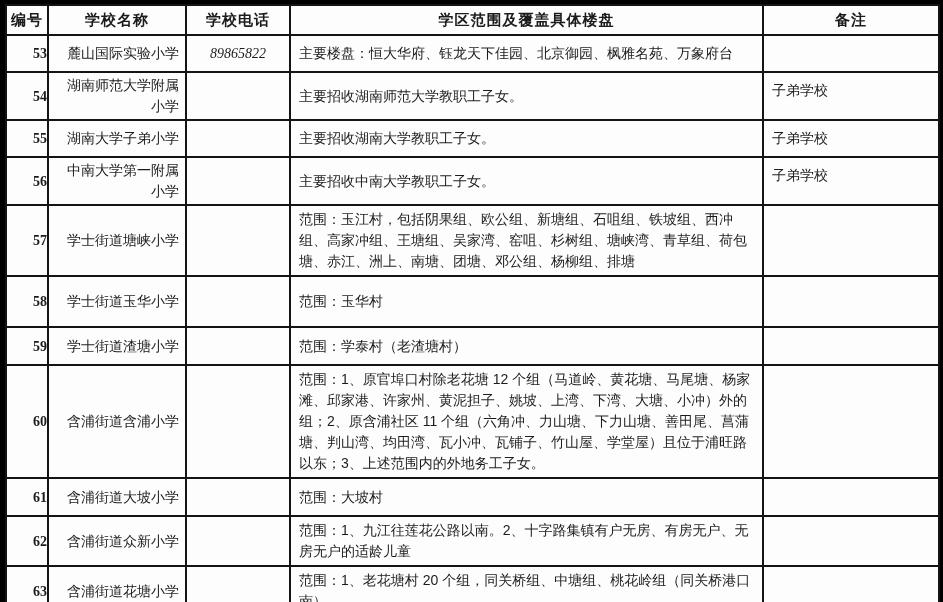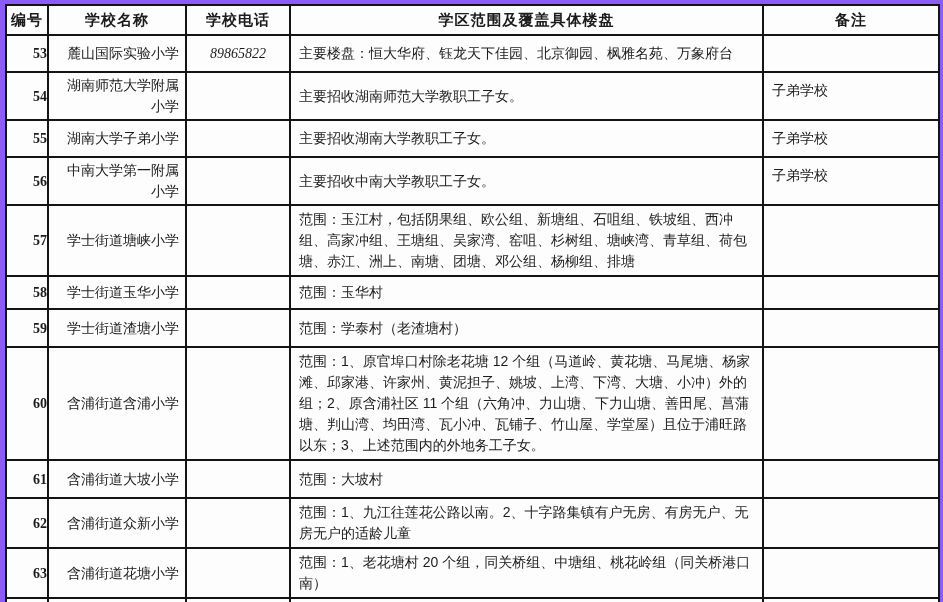--- a/index.html
+++ b/index.html
@@ -6,21 +6,21 @@
     margin: 0;
     padding: 0;
     background: #fdfdfd;
     font-family: "Liberation Sans", "DejaVu Sans", sans-serif;
   }
   .page {
     width: 943px;
     height: 602px;
     box-sizing: border-box;
     padding: 4px 4px 4px 5px;
-    background: #8b5cf6;
+    background: #000000;
   }
   table.school-table {
     border-collapse: collapse;
     table-layout: fixed;
     width: 933px;
     background: #fdfdfd;
   }
   table.school-table th,
   table.school-table td {
     border: 2px solid #141414;
@@ -67,21 +67,21 @@
     text-align: left;
     vertical-align: top;
     padding: 7px 4px 2px 8px;
   }
   
   tbody tr:nth-child(1)  { height: 37px; }
   tbody tr:nth-child(2)  { height: 46px; }
   tbody tr:nth-child(3)  { height: 37px; }
   tbody tr:nth-child(4)  { height: 44px; }
   tbody tr:nth-child(5)  { height: 70px; }
-  tbody tr:nth-child(6)  { height: 33px; }
+  tbody tr:nth-child(6)  { height: 51px; }
   tbody tr:nth-child(7)  { height: 38px; }
   tbody tr:nth-child(8)  { height: 108px; }
   tbody tr:nth-child(9)  { height: 38px; }
   tbody tr:nth-child(10) { height: 47px; }
   tbody tr:nth-child(11) { height: 35px; }
   tbody tr:nth-child(12) { height: 35px; }
 </style>
 </head>
 <body>
 

